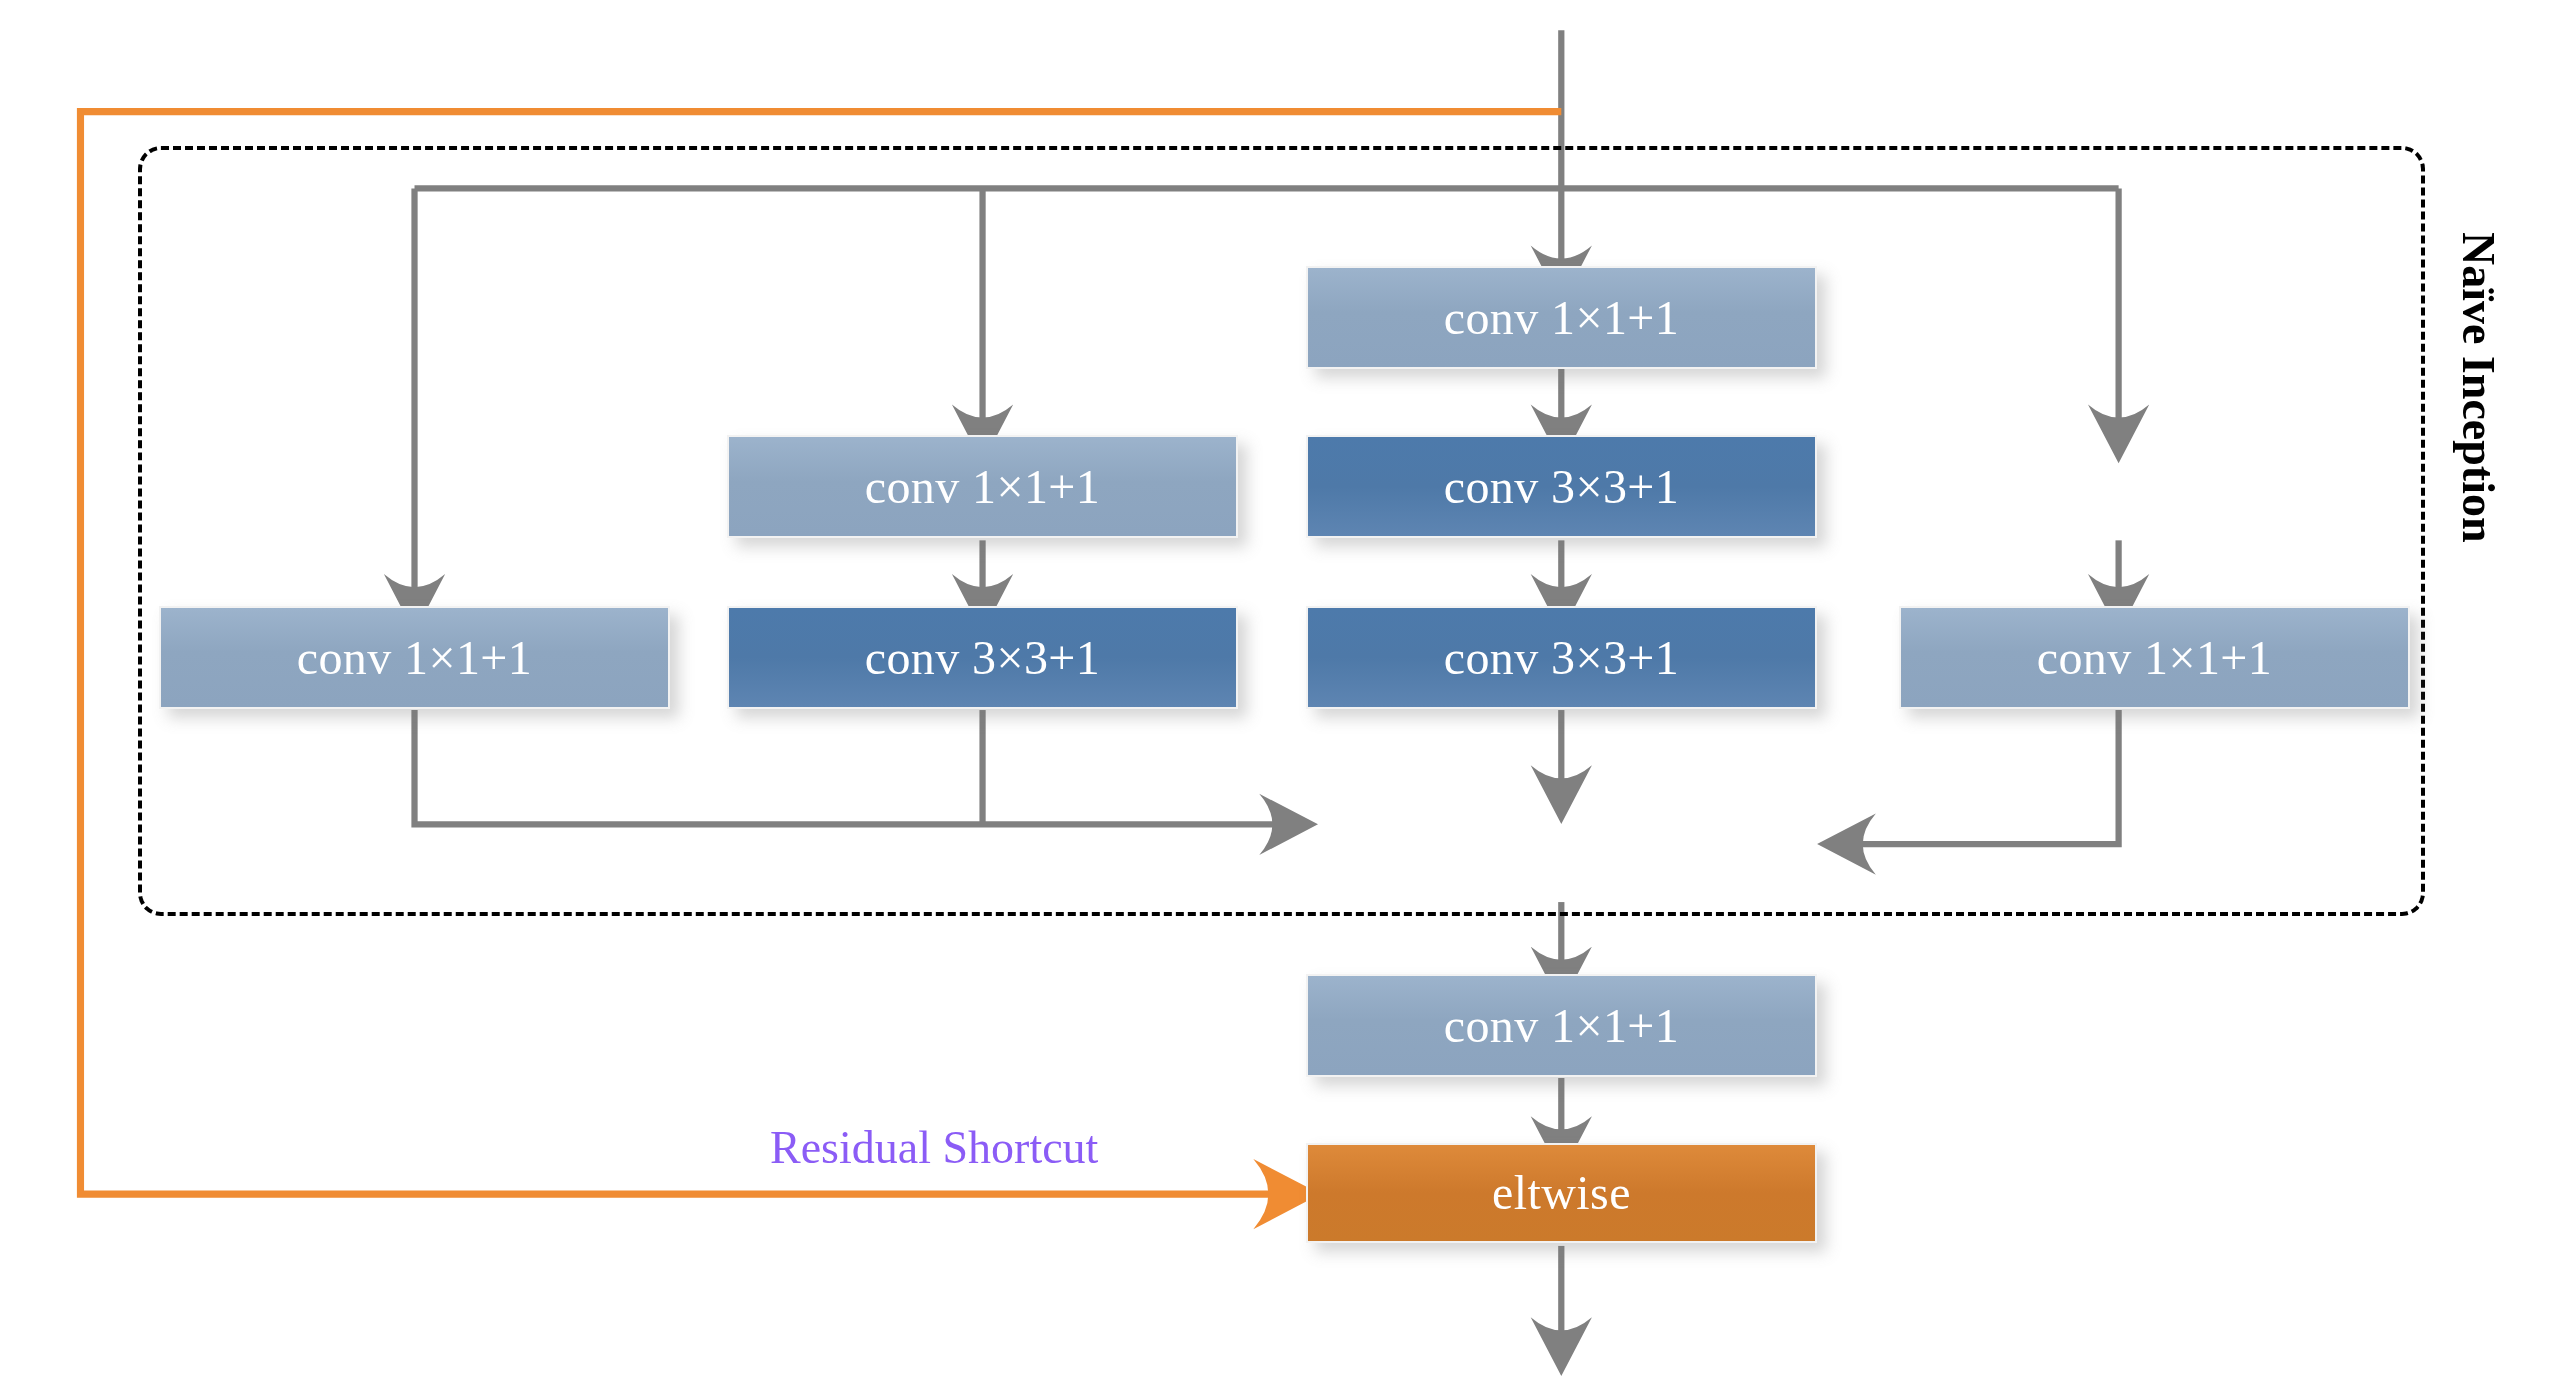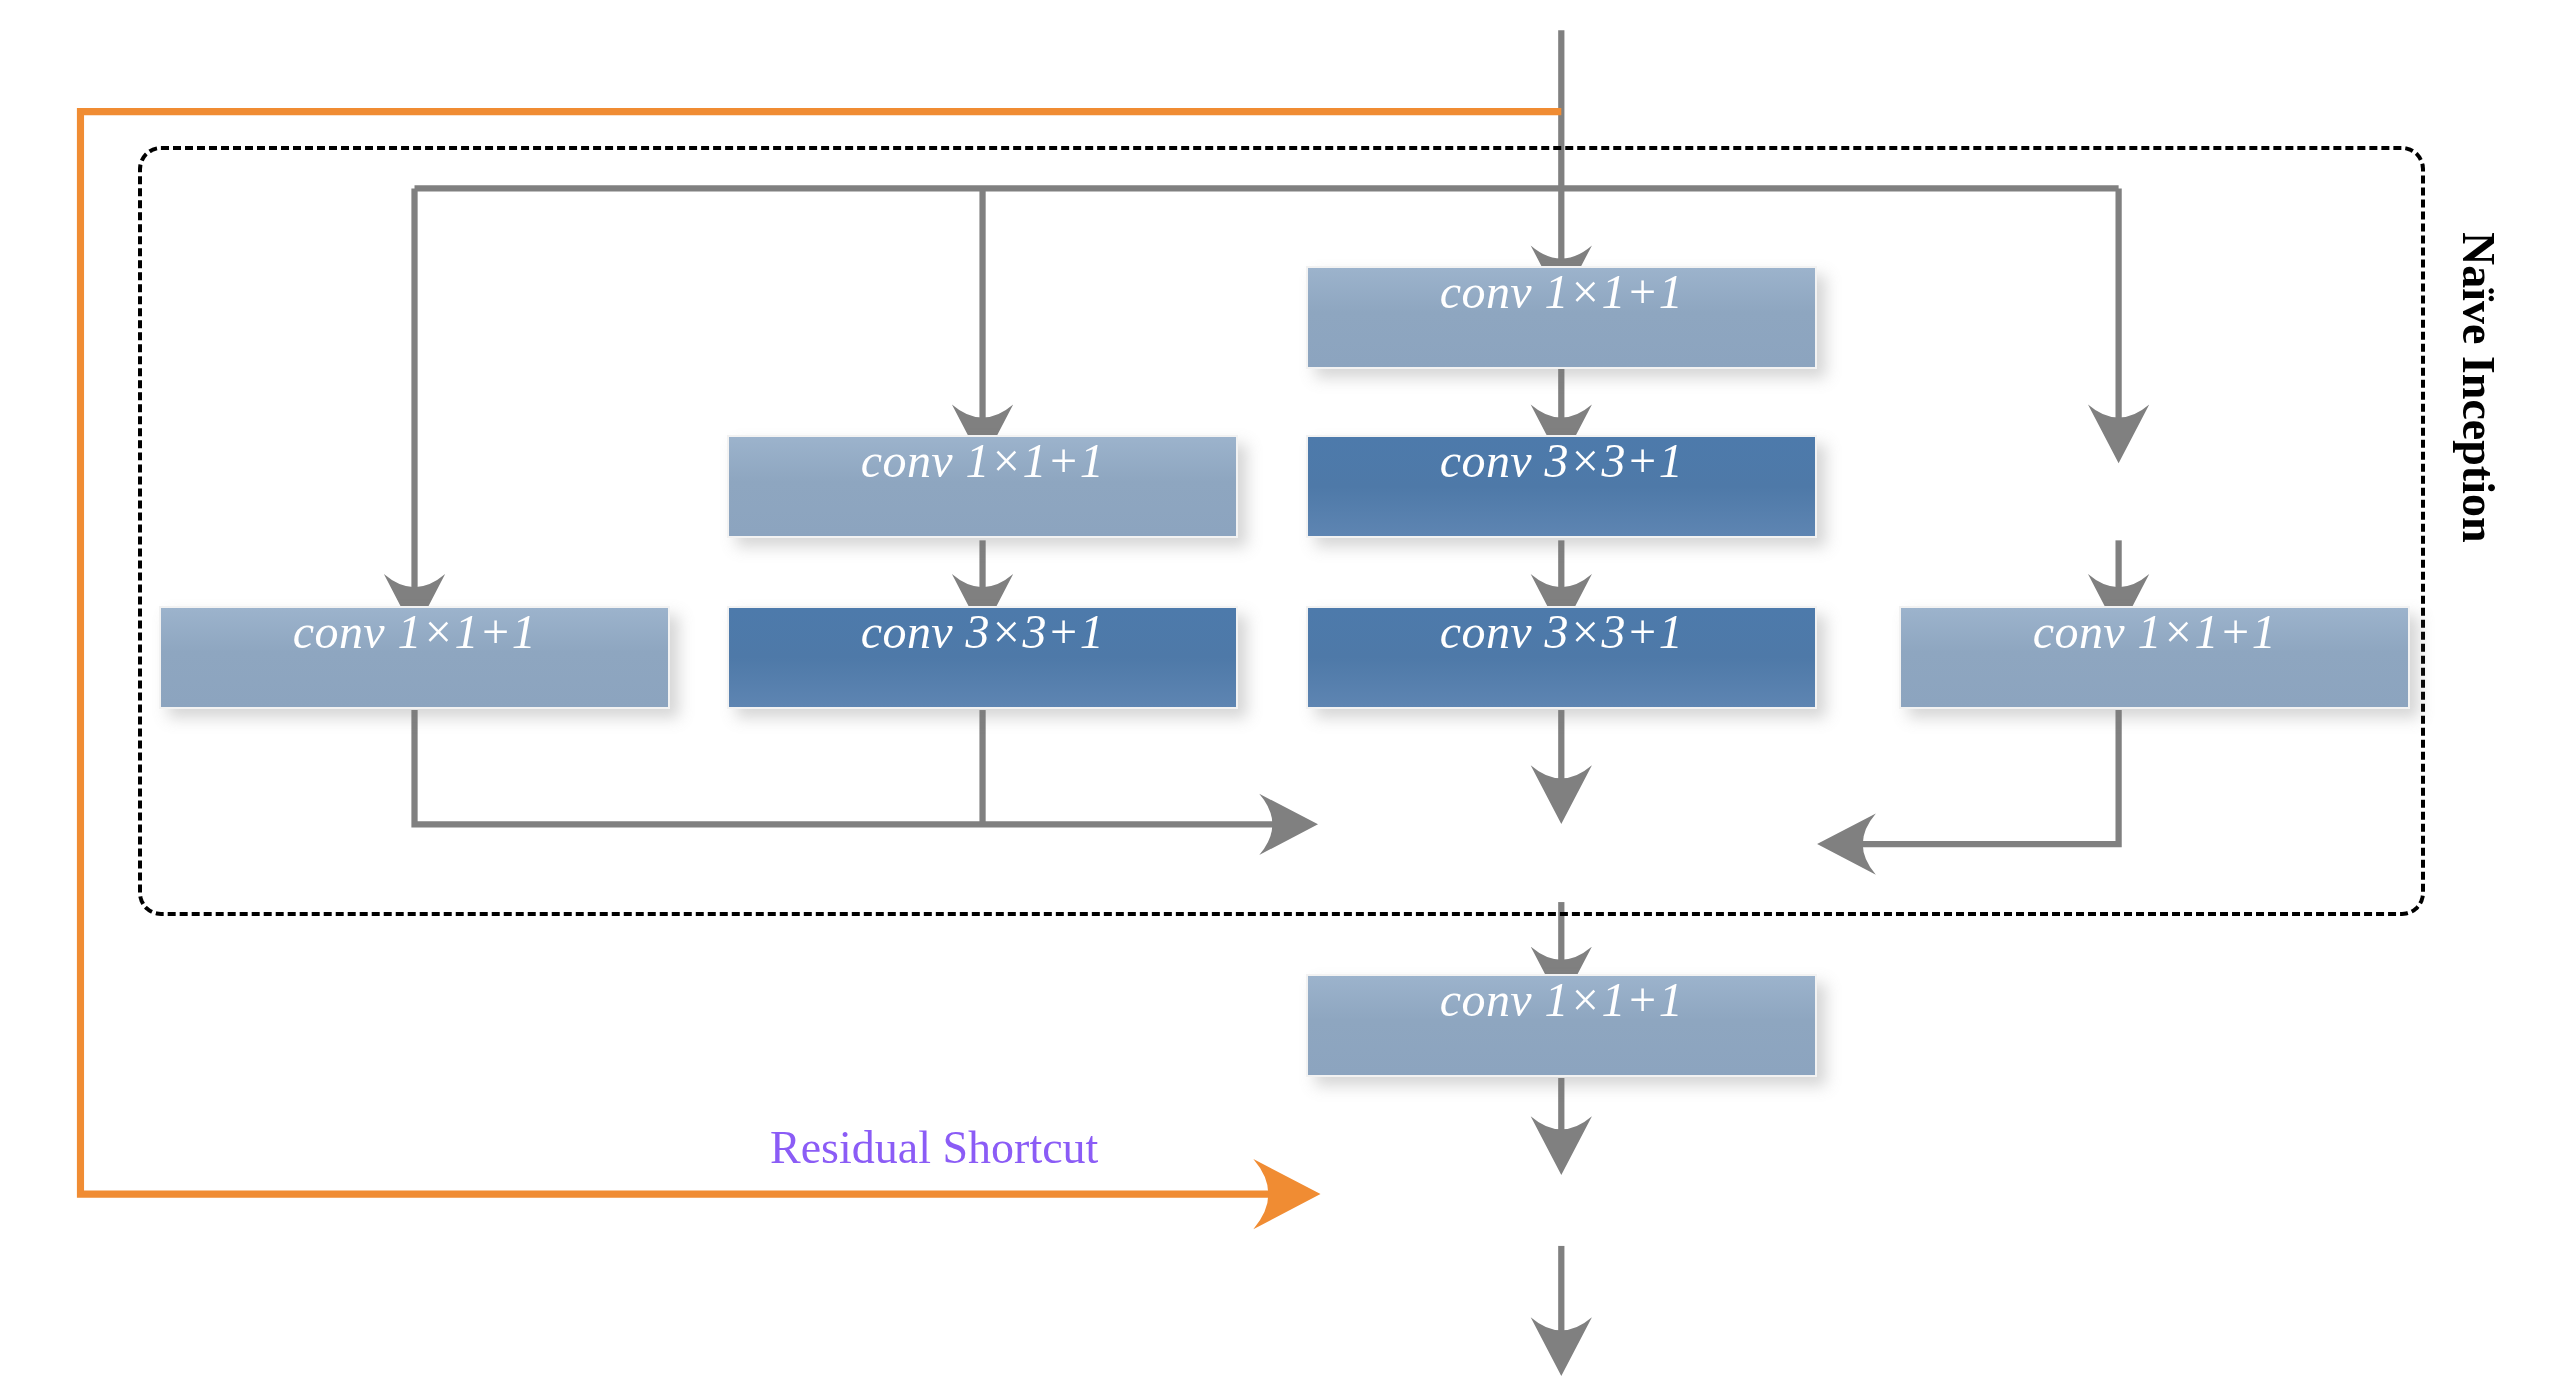--- a/index.html
+++ b/index.html
@@ -24,30 +24,29 @@
     top: 0;
     width: 2576px;
     height: 1379px;
     pointer-events: none;
   }
   
   .node {
     position: absolute;
     box-sizing: border-box;
     display: flex;
-    align-items: flex-start;
+    align-items: center;
     justify-content: center;
     color: #ffffff;
     text-align: center;
     letter-spacing: 0.4px;
     border: 2.7px solid #f2f2f2;
     box-shadow: 9px 9px 14.3px rgba(120,120,120,0.30);
     z-index: 4;
     white-space: nowrap;
-    font-style: italic;
   }
   .node-label {
     display: block;
     line-height: 1;
   }
   .node.light {
     background: linear-gradient(180deg, #9cb3cc 0%, #8ea6c0 45%, #8ca4bf 100%);
   }
   .node.dark {
     background: linear-gradient(180deg, #4d7aab 0%, #4e79a8 50%, #5e85b2 100%);
@@ -203,17 +202,20 @@
 
   <div class="node light" style="left:1899px; top:606px; width:511px; height:103px; font-size:48px;">
     <span class="node-label">conv 1×1+1</span>
   </div>
 
 
   <div class="node light" style="left:1306px; top:974px; width:511px; height:103px; font-size:48px;">
     <span class="node-label">conv 1×1+1</span>
   </div>
 
+  <div class="node orange" style="left:1306px; top:1143px; width:511px; height:100px; font-size:48px;">
+    <span class="node-label">eltwise</span>
+  </div>
 
   <div class="annotation" style="left:770px; top:1121px; font-size:46px;">Residual Shortcut</div>
 
 </div>
 
 
 </body></html>

